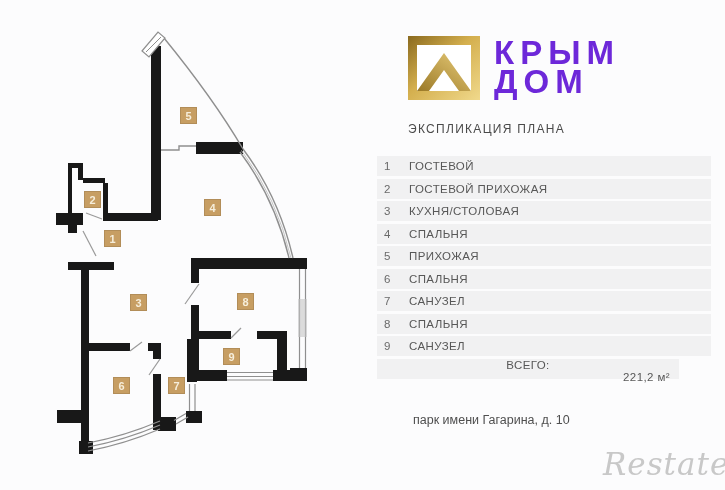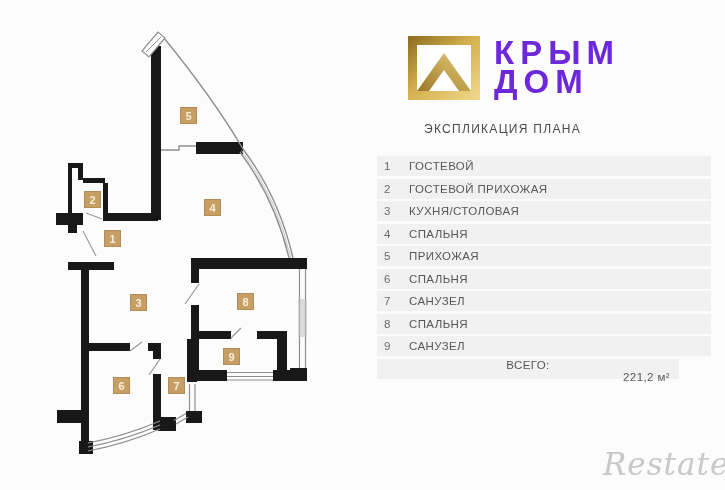--- a/index.html
+++ b/index.html
@@ -7,21 +7,21 @@
         font-family:"Liberation Sans",sans-serif;}
   
   #plan-svg{position:absolute;left:0;top:0;}
   .room-label{position:absolute;width:17px;height:17px;background:#c79e63;
       border:1px solid rgba(0,0,0,0.10);box-sizing:border-box;color:#f6eedb;
       font-size:11px;font-weight:bold;display:flex;align-items:center;justify-content:center;}
   
   #logo-icon{position:absolute;left:408px;top:36px;}
   #logo-text{position:absolute;left:494px;top:38px;color:#6d28d9;font-weight:bold;
       font-size:33px;line-height:29px;letter-spacing:6px;}
-  #explication-title{position:absolute;left:424px;top:122px;font-size:12px;
+  #explication-title{position:absolute;left:408px;top:122px;font-size:12px;
       letter-spacing:1.3px;color:#4a4a4a;}
   #legend{position:absolute;left:377px;top:156px;width:334px;}
   .legend-row{display:flex;align-items:center;height:20px;margin-bottom:2.5px;
       background:#f1f1f2;font-size:11.5px;color:#575757;letter-spacing:0.4px;}
   .legend-num{width:32px;padding-left:7px;box-sizing:border-box;color:#6a6a6a;}
   .legend-total{display:flex;align-items:center;height:20px;background:#f1f1f2;
       width:302px;font-size:11.5px;color:#575757;letter-spacing:0.4px;flex-direction:column;}
   .legend-total .total-value{margin-left:auto;padding-right:9px;}
   #address{position:absolute;left:413px;top:412px;font-size:12.5px;line-height:17px;color:#4f4f4f;}
   #watermark{position:absolute;left:603px;top:446px;font-family:"DejaVu Serif",serif;
@@ -185,17 +185,18 @@
       <span class="legend-name">САНУЗЕЛ</span>
     </div>
     <div class="legend-total">
       <span class="legend-num"></span>
       <span class="total-label">ВСЕГО:</span>
       <span class="total-value">221,2 м²</span>
     </div>
   </div>
 
   <div id="address">
+    <div>парк имени Гагарина, д. 10</div>
   </div>
 
   <div id="watermark">Restate</div>
 
 </div>
 
 </body></html>

